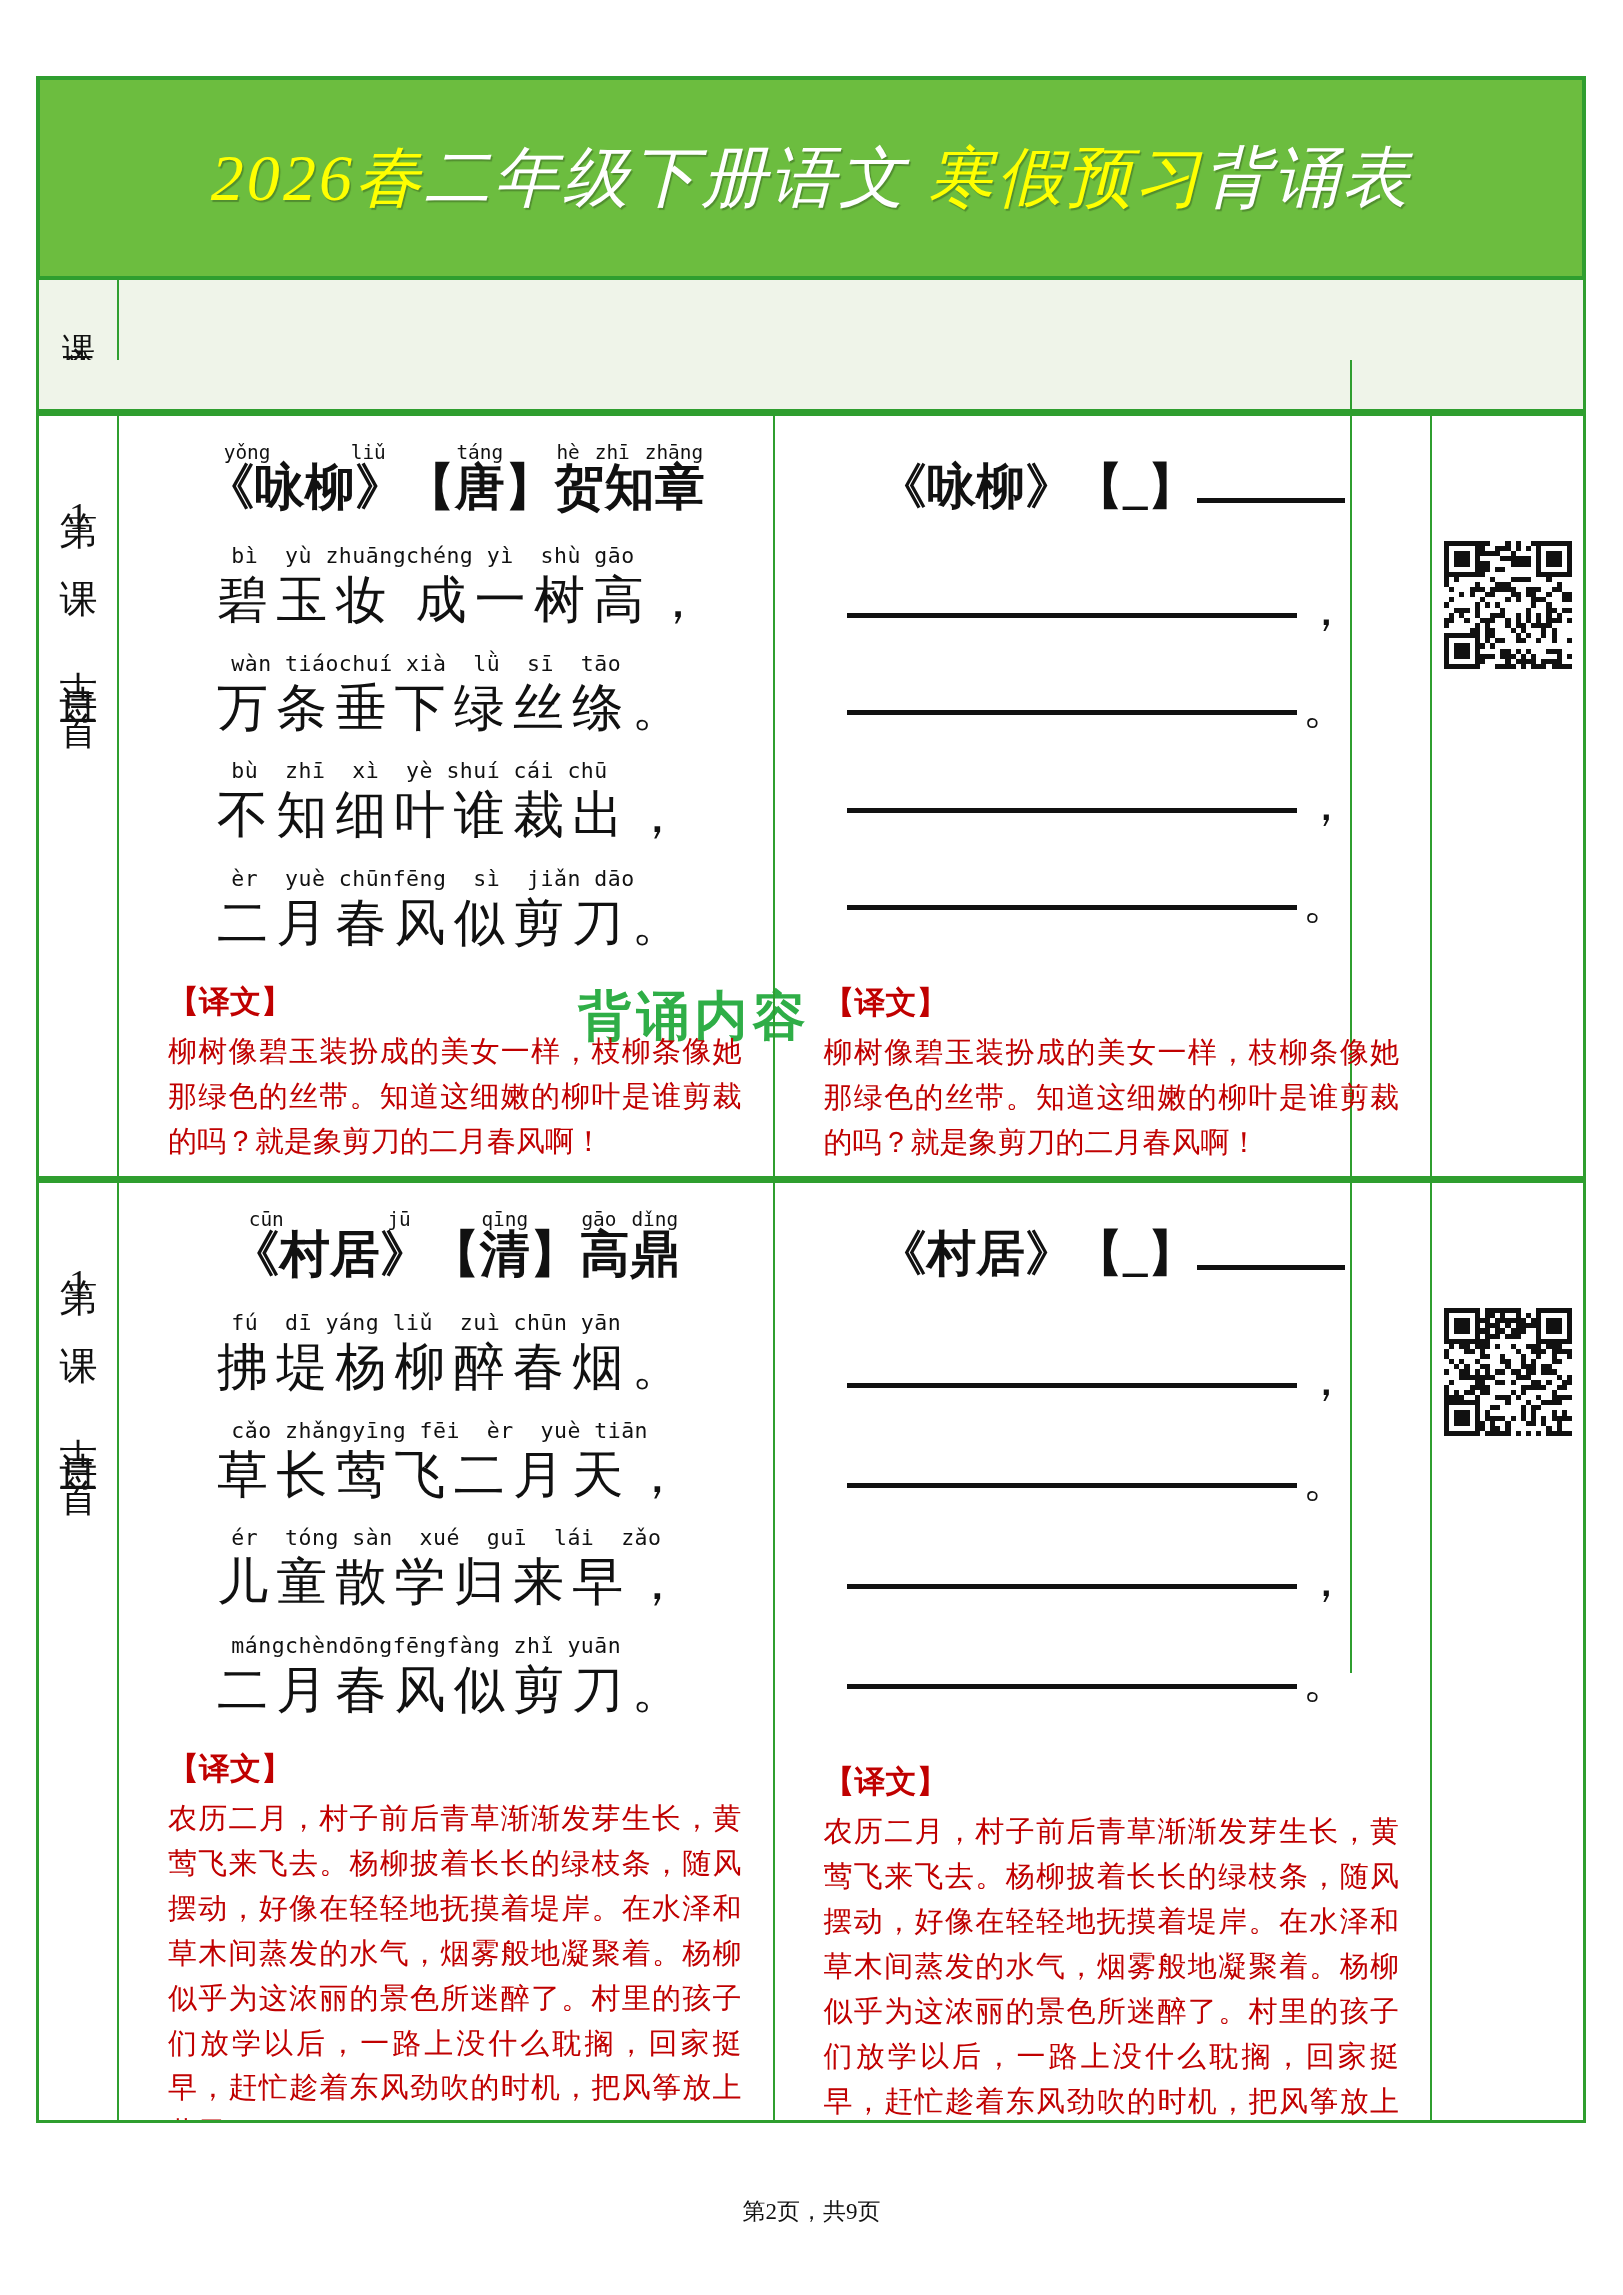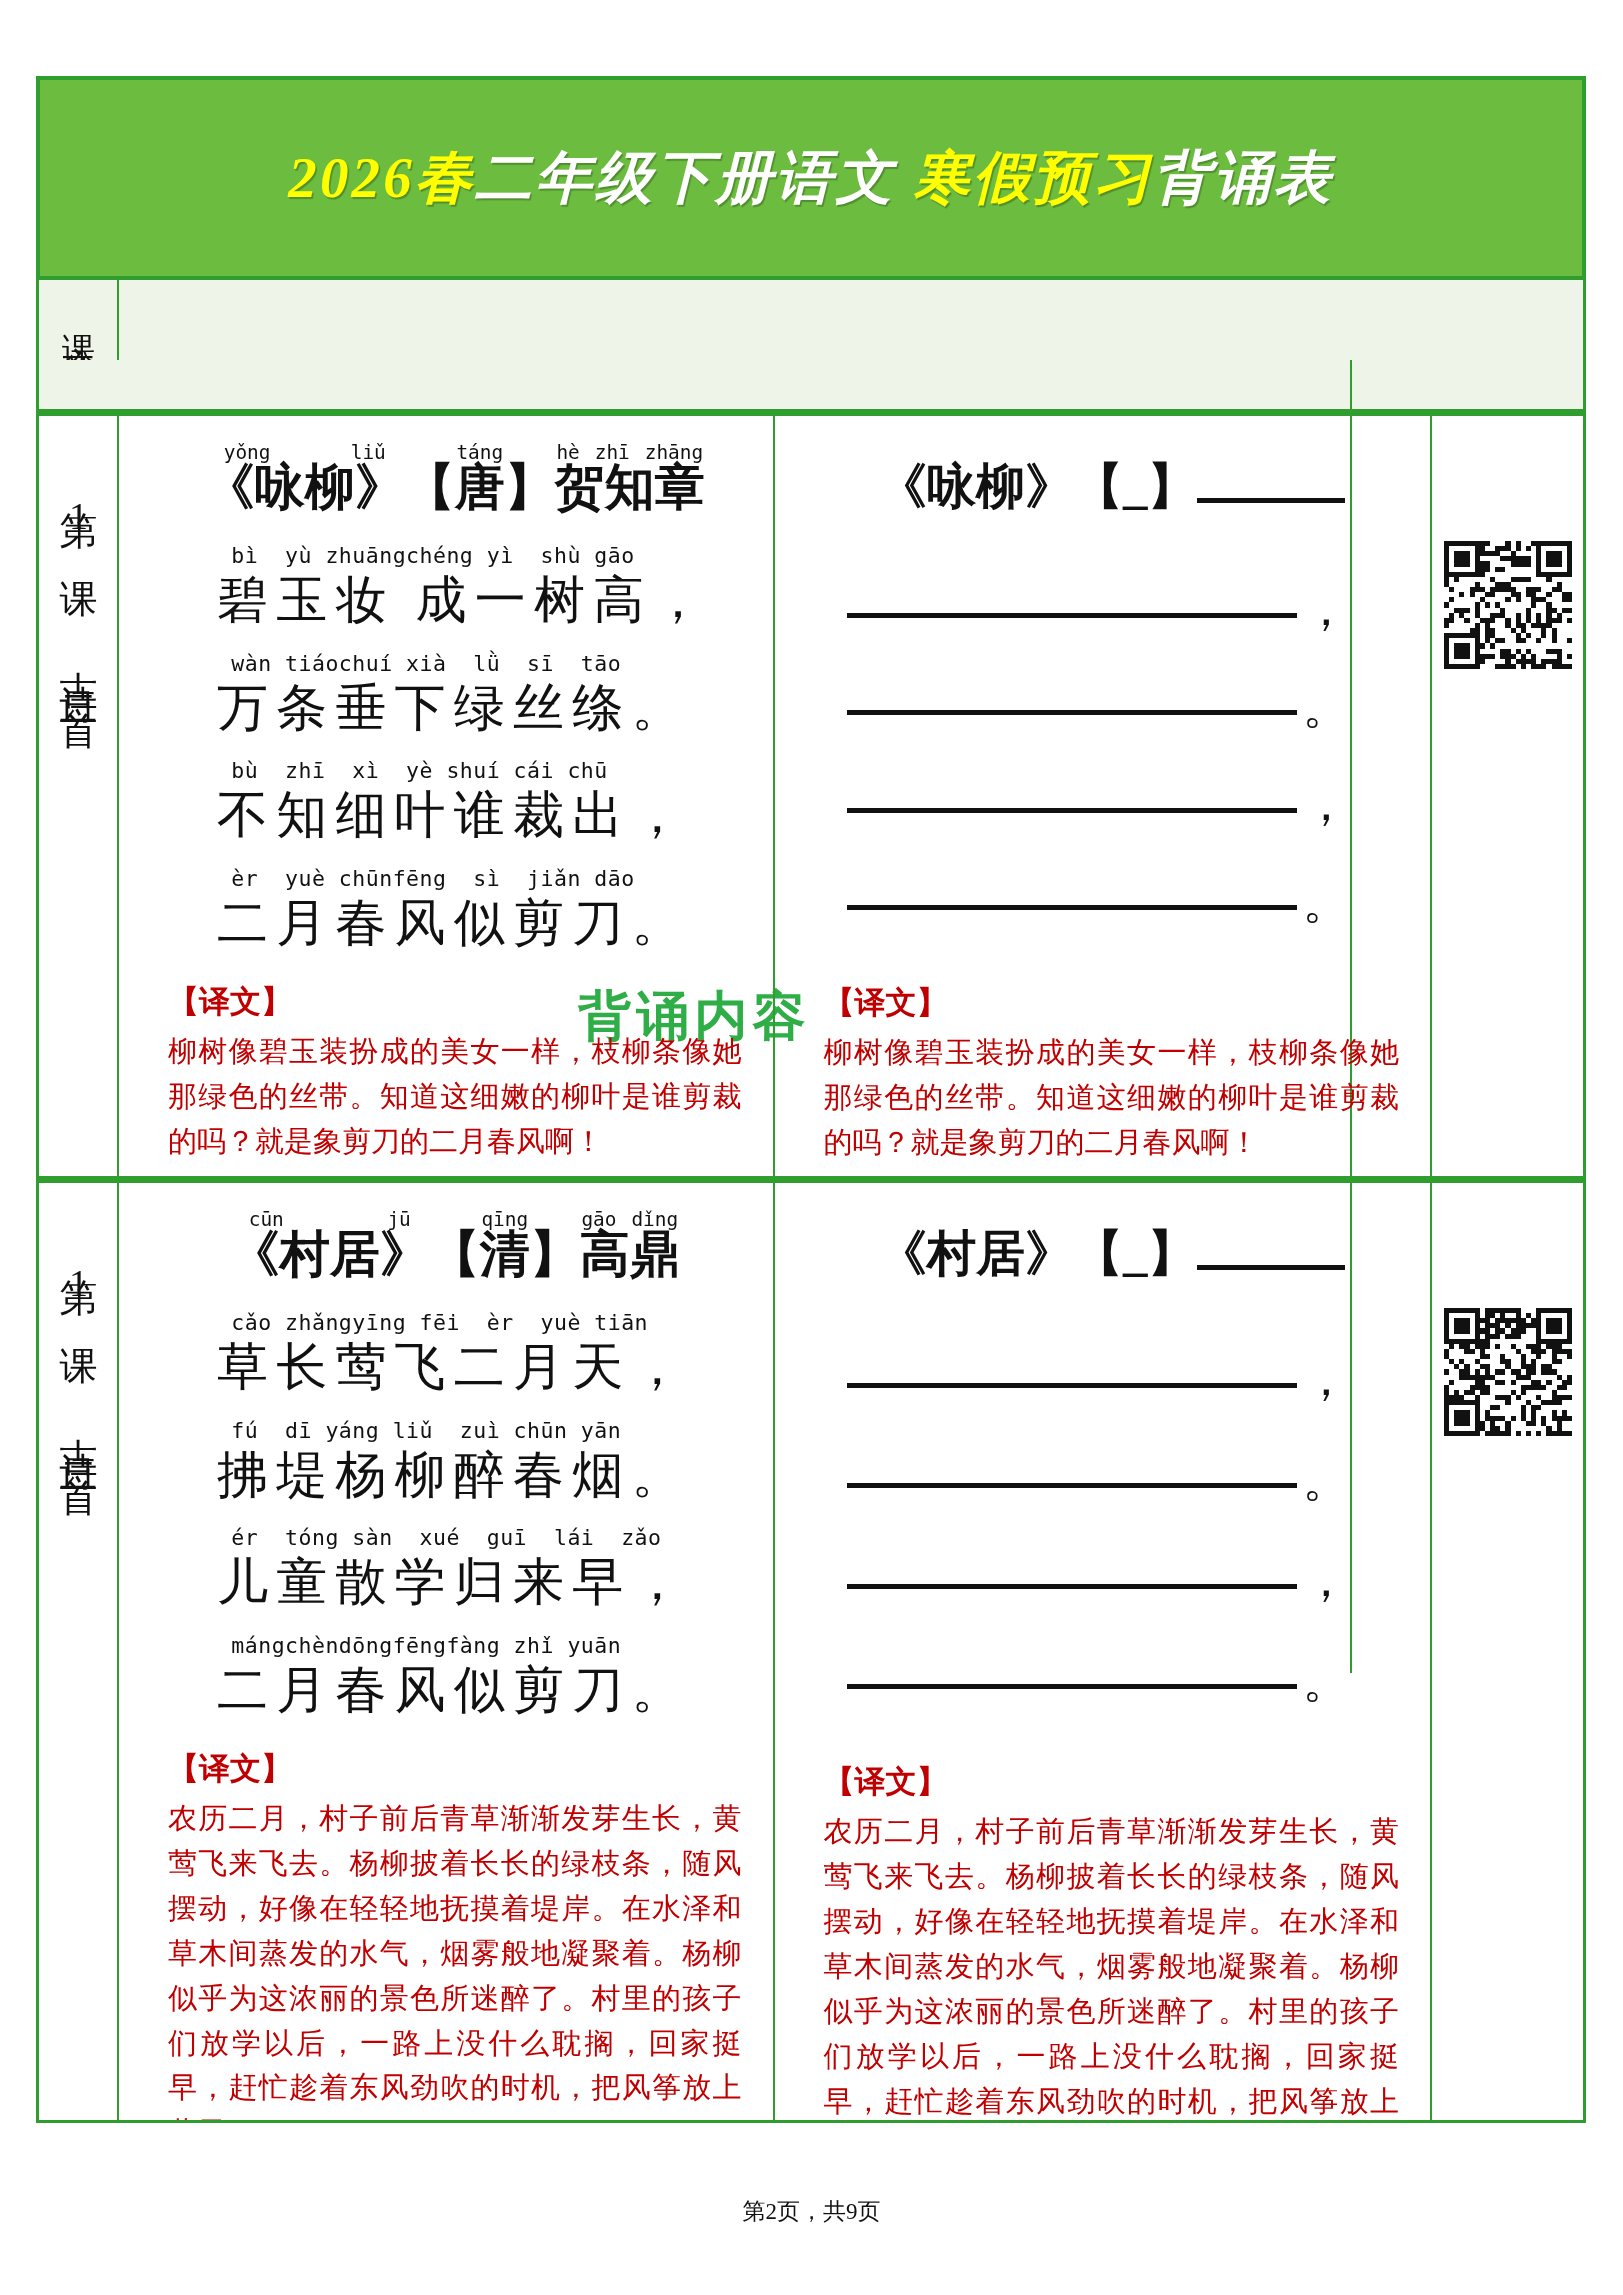--- a/index.html
+++ b/index.html
@@ -3,21 +3,21 @@
 <meta charset="utf-8">
 <style>
   * { margin:0; padding:0; box-sizing:border-box; }
   html,body { background:#ffffff; }
   body { width:1623px; height:2295px; position:relative; font-family:"Liberation Serif","DejaVu Serif",serif; color:#111; }
 
   
   .banner { position:absolute; left:36px; top:76px; width:1550px; height:204px;
             background:#6cbd3f; border:4.1px solid #2f9e2f;
             display:flex; align-items:center; justify-content:center; }
-  .banner-title { font-size:57px; font-weight:bold; font-style:italic;
+  .banner-title { font-size:66px; font-weight:normal; font-style:italic;
                   letter-spacing:3.1px; white-space:pre; text-shadow:1.5px 1.5px 1px rgba(0,0,0,0.25); }
 
   
   .sheet-table { position:absolute; left:36px; top:280px; width:1550px;
                  border:3.1px solid #2f9e2f; border-top:none; background:#ffffff;
                  display:flex; flex-direction:column; }
   .t-row { display:flex; flex-direction:row; border-bottom:7.2px solid #2f9e2f; }
   .t-row:last-child { border-bottom:none; }
   .cell { border-right:2.6px solid #2f9e2f; overflow:hidden; }
   .cell:last-child { border-right:none; }
@@ -448,26 +448,26 @@
 
   <div class="t-row row-2">
     <div class="cell col-lesson lesson-cell">
       <span class="v-text">第1课</span>
       <span class="v-text">古诗二首</span>
     </div>
     <div class="cell col-content">
       <div class="half half-left">
         <div class="p-title"><ruby><span>《村居》</span><rt>cūn jū</rt></ruby><ruby><span>【清】</span><rt>qīng</rt></ruby><ruby><span>高鼎</span><rt>gāo dǐng</rt></ruby></div>
         <div class="p-line">
+          <div class="p-pinyin">fú  dī yáng liǔ  zuì chūn yān</div>
+          <div class="p-hanzi">拂堤杨柳醉春烟。</div>
+        </div>
+        <div class="p-line">
           <div class="p-pinyin">cǎo zhǎngyīng fēi  èr  yuè tiān</div>
           <div class="p-hanzi">草长莺飞二月天，</div>
-        </div>
-        <div class="p-line">
-          <div class="p-pinyin">fú  dī yáng liǔ  zuì chūn yān</div>
-          <div class="p-hanzi">拂堤杨柳醉春烟。</div>
         </div>
         <div class="p-line">
           <div class="p-pinyin">ér  tóng sàn  xué  guī  lái  zǎo</div>
           <div class="p-hanzi">儿童散学归来早，</div>
         </div>
         <div class="p-line">
           <div class="p-pinyin">mángchèndōngfēngfàng zhǐ yuān</div>
           <div class="p-hanzi">二月春风似剪刀。</div>
         </div>
         <div class="trans">

